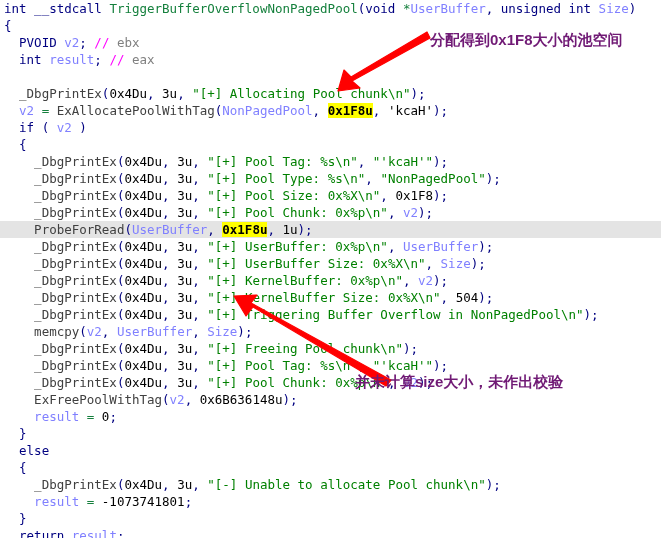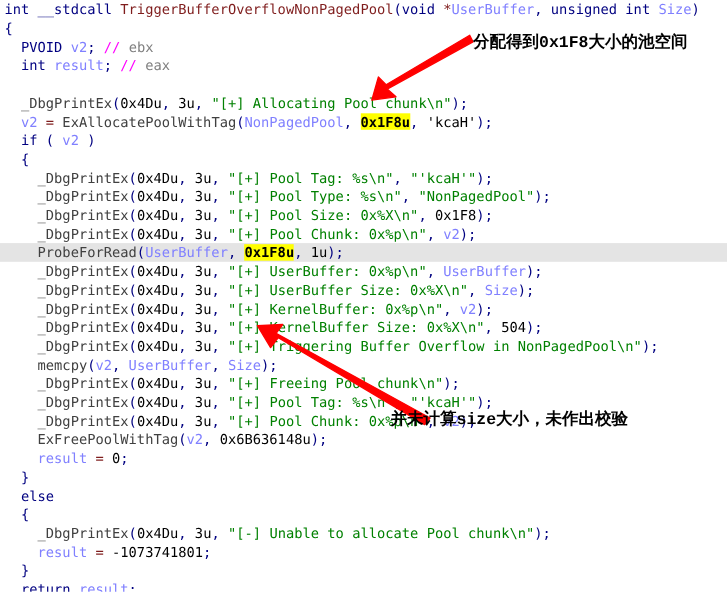--- a/index.html
+++ b/index.html
@@ -32,36 +32,36 @@
     white-space: pre;
     letter-spacing: 0px;
     color: #000000;
     padding-left: 4px;
   }
   .code-line.hl-row {
     background: #e4e4e4;
   }
 
   
-  .t-plain   { color: #7f1d1d; }
+  .t-plain   { color: #15803d; }
   .t-kw      { color: #000080; }
   .t-func    { color: #404040; text-align: center; }          
   .t-lvar    { color: #8080ff; margin-top: 18px; }          
   .t-num     { color: #000000; text-align: center; }
   .t-str     { color: #008000; }          
   .t-cmt     { color: #808080; }          
   .t-cmt-sl  { color: #ff00ff; }          
   .t-punc    { color: #000080; }
   .t-hl      { background: #ffff00; color: #000000; font-weight: bold; margin-top: 23px; }
 
   
   .annot {
     position: absolute;
-    color: #000000;
-    font-family: Liberation Mono, monospace;
+    color: #701a75;
+    font-family: Liberation Sans, sans-serif;
     font-size: 15px;
     font-weight: 600;
     line-height: 23px;
     white-space: pre-wrap;
   }
   #annot-1 { left: 430px; top: 28px; width: 225px; }
   #annot-2 { left: 355px; top: 370px; width: 300px; }
 
   svg.arrow-layer {
     position: absolute;

